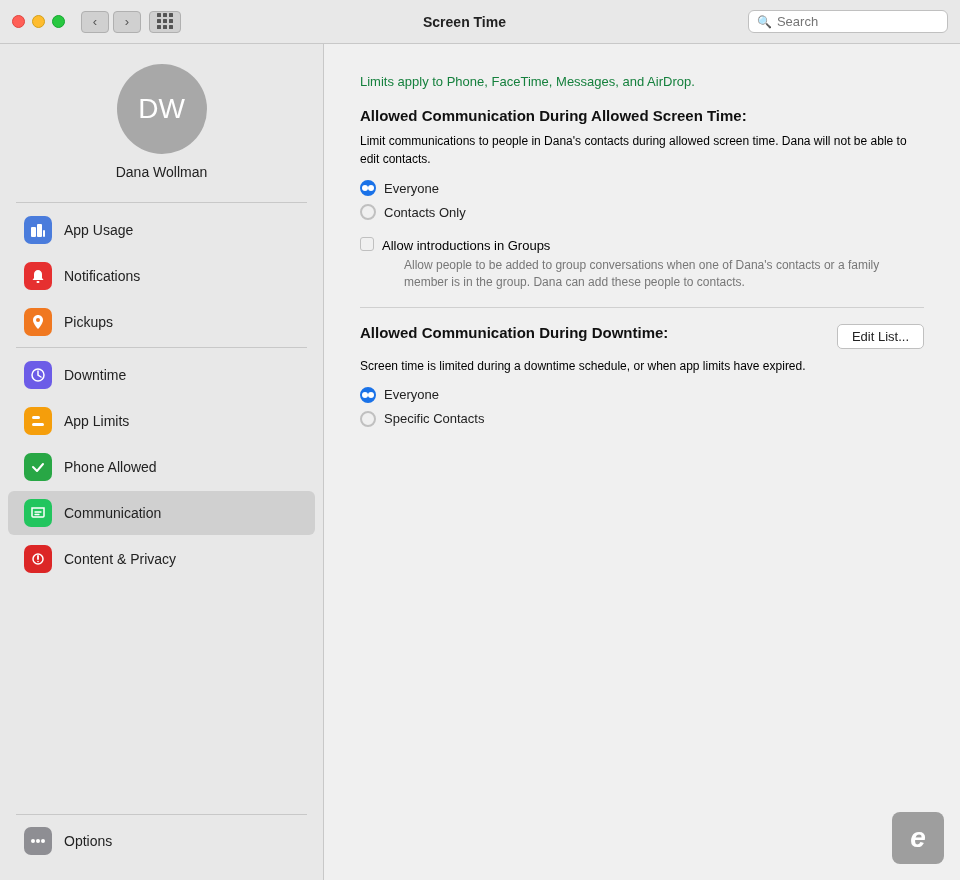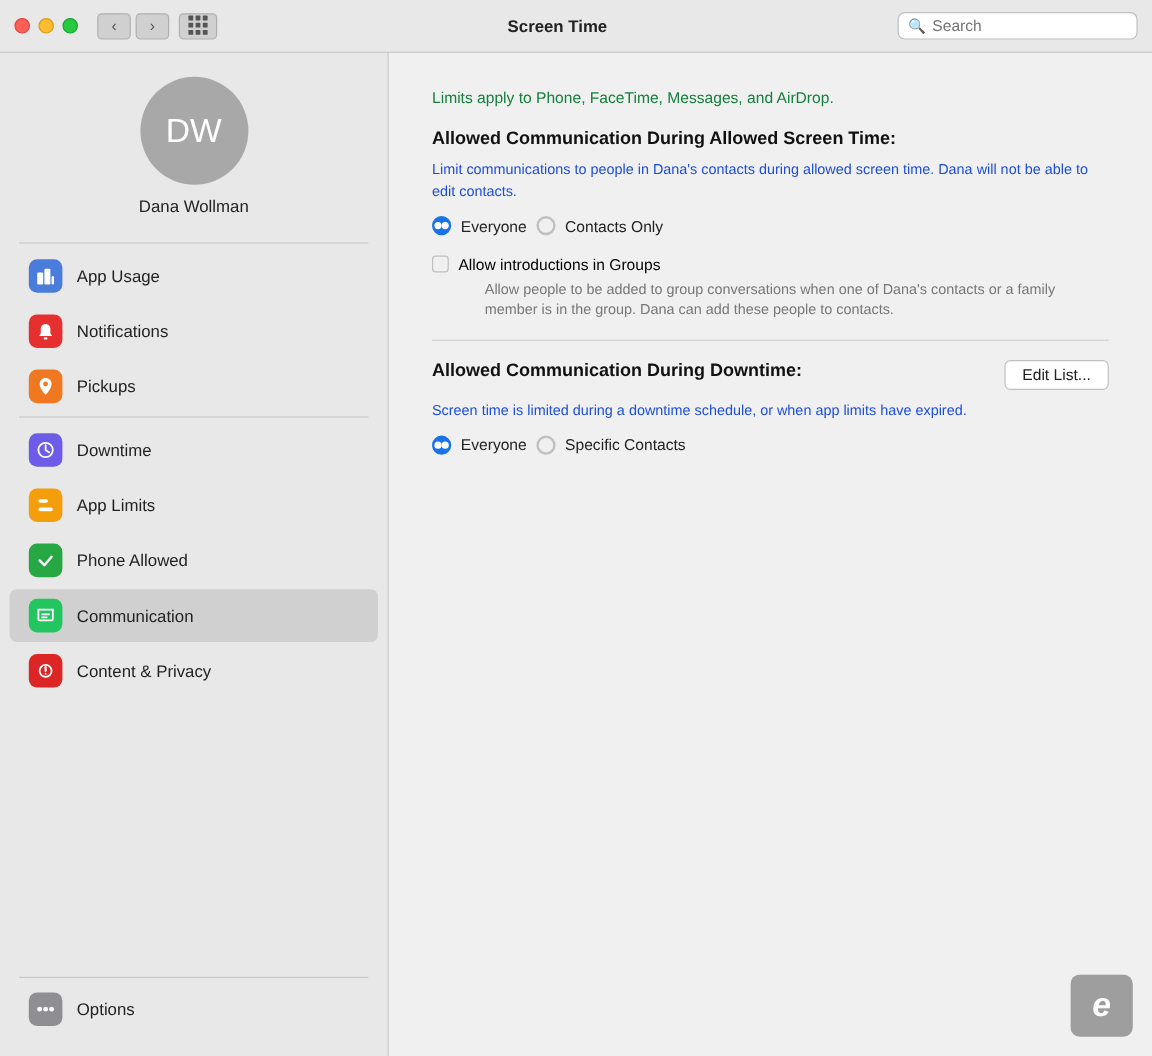--- a/index.html
+++ b/index.html
@@ -208,28 +208,28 @@
 
     .section-title {
       font-size: 15px;
       font-weight: 700;
       color: #111;
       margin-bottom: 8px;
     }
 
     .description-text {
       font-size: 12px;
-      color: #1d4ed8;
+      color: #000000;
       margin-bottom: 12px;
       line-height: 1.5;
     }
 
     .radio-group {
       display: flex;
-      flex-direction: row;
+      flex-direction: column;
       gap: 8px;
       margin-bottom: 16px;
     }
 
     .radio-item {
       display: flex;
       align-items: center;
       gap: 8px;
       cursor: pointer;
     }

